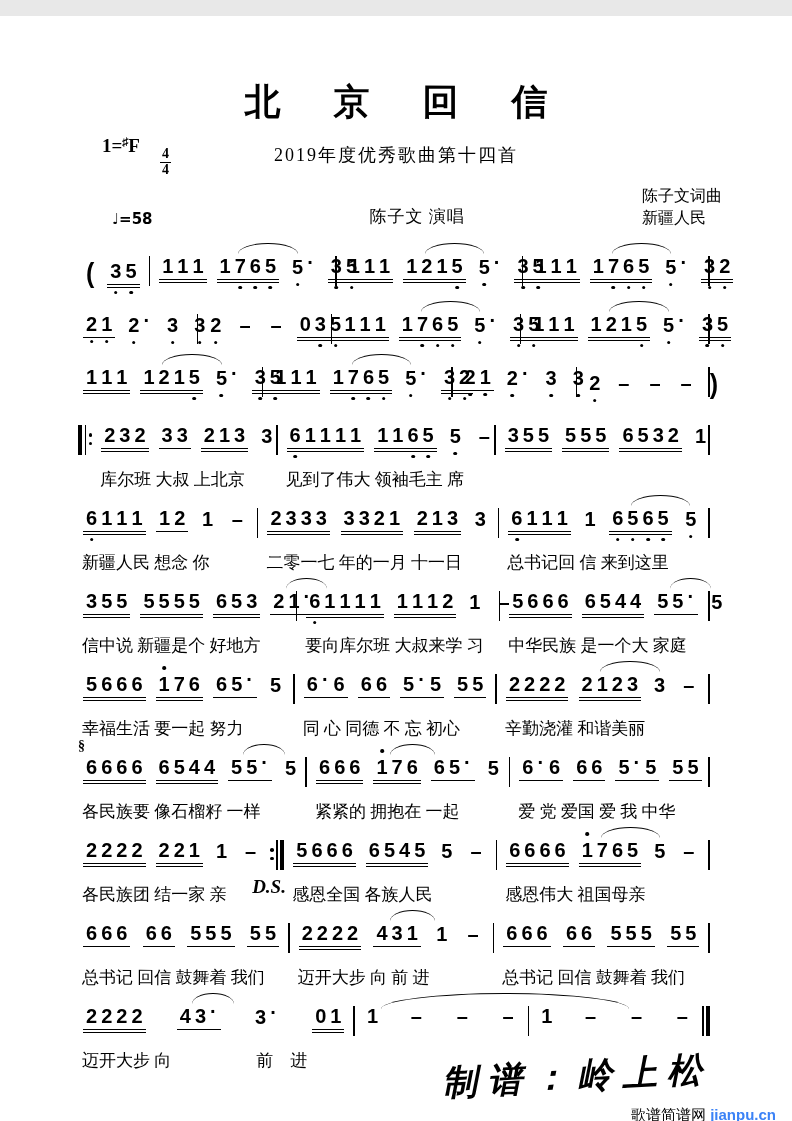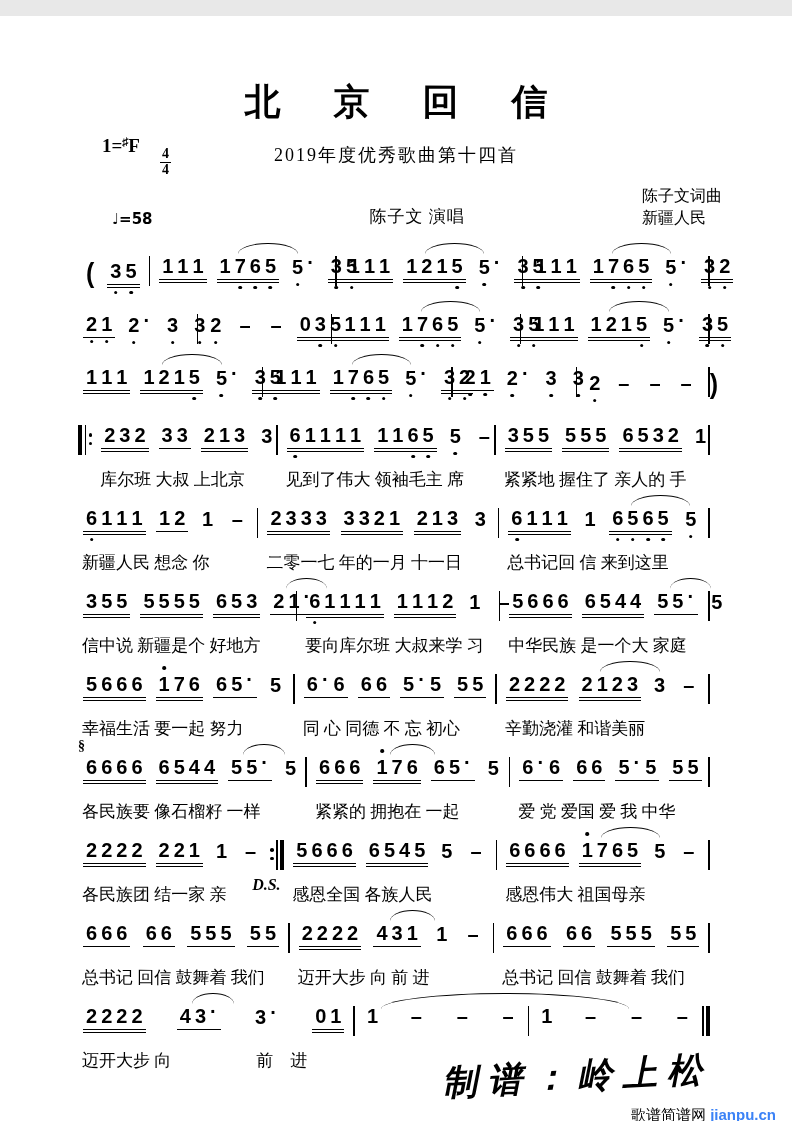--- a/index.html
+++ b/index.html
@@ -105,21 +105,21 @@
   .dash{margin:0 4px;letter-spacing:0;}
   .paren{font-size:25px;font-weight:bold;margin:0 3px;transform:scaleY(1.1);display:inline-block;align-self:flex-end;position:relative;top:2px;}
   .barwrap{position:relative;display:flex;align-items:flex-start;gap:2.5px;padding:0 2px;flex:0 0 auto;margin-top:2px;}
   .bar{width:1.6px;height:30px;background:#000;}
   .bar.thick{width:4px;}
   .rdots{display:flex;flex-direction:column;gap:5px;margin-top:8px;}
   .rdots i{width:3.6px;height:3.6px;border-radius:50%;background:#000;}
   .ds{
     position:absolute;top:36px;left:-16px;
     font-family:"Liberation Serif",serif;
-    font-style:italic;font-weight:bold;font-size:16px;white-space:nowrap;text-align:center;
+    font-style:italic;font-weight:bold;font-size:19px;white-space:nowrap;text-align:center;
   }
   .segno{position:absolute;top:-17px;left:2px;font-size:14px;font-weight:bold;font-family:"Liberation Serif",serif;}
   .lyr{
     margin-top:7px;
     padding-left:6px;
     font-family:"Liberation Serif","DejaVu Serif",serif;
     font-size:17px;
     white-space:pre;
     overflow:hidden;
   }
@@ -538,21 +538,20 @@
             <span class="grp u2">
               <span class="nt">6</span>
               <span class="nt">5</span>
               <span class="nt">3</span>
               <span class="nt">2</span>
             </span>
             <span class="grp u0">
               <span class="nt">1</span>
             </span>
           </div>
-          <div class="lyr">紧紧地 握住了 亲人的 手</div>
         </div>
         <span class="barwrap">
           <i class="bar"></i>
         </span>
       </div>
       <div class="score-line">
         <div class="measure">
           <div class="nrow">
             <span class="grp u2">
               <span class="nt">6<i class="od b"></i></span>

